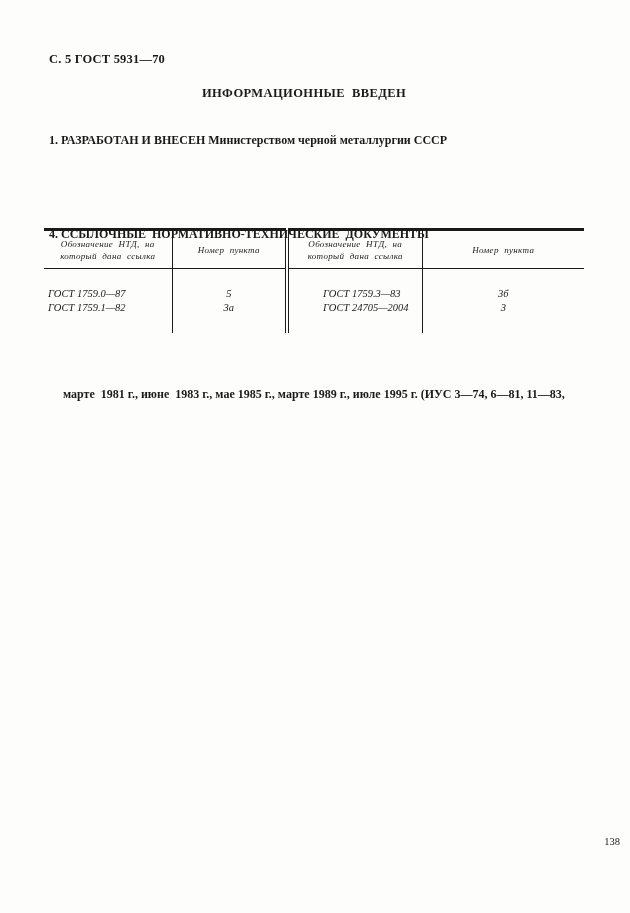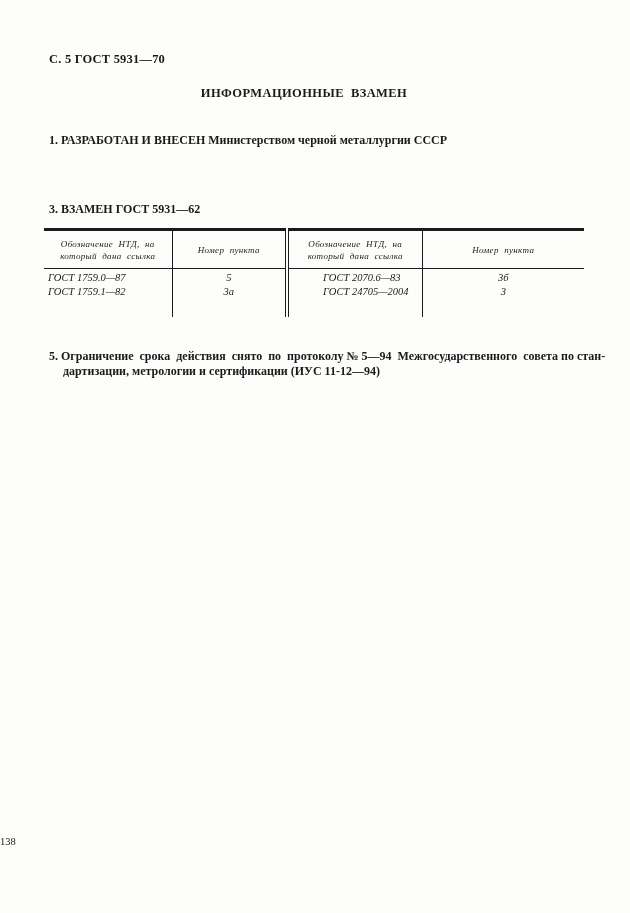--- a/index.html
+++ b/index.html
@@ -70,103 +70,101 @@
     vertical-align: middle;
     padding: 7px 14px 6px;
     border-bottom: 1px solid var(--ink);
   }
   .ref-table td {
     font-size: 10.5px;
     line-height: 14px;
     vertical-align: top;
     padding: 0 4px;
   }
-  .ref-table tr.first td { padding-top: 2px; margin-top: 45px; }
+  .ref-table tr.first td { padding-top: 18px; margin-top: 45px; }
   .ref-table td.left { text-align: left; }
   .ref-table td.ind { padding-left: 34px; }
   .ref-table td.center { text-align: center; }
   .ref-table .b1 { border-right: 1px solid var(--ink); }
   .ref-table .b2 { border-right: 4px double var(--ink); }
   .ref-table tr.spacer td { height: 18px; }
   .page-number {
     position: absolute;
     left: 0;
     top: 836px;
     width: 620px;
-    text-align: left;
+    text-align: right;
     font-size: 10.5px;
+    padding-left: 20px;
   }
   .pos-c1 { top: 113px; }
   .pos-c2 { top: 140px; }
   .pos-c3 { top: 182px; }
   .pos-c4 { top: 207px; }
   .pos-c5 { top: 329px; }
   .pos-c6 { top: 367px; }
 </style>
 </head>
 <body>
 
 <div class="page">
 
   <div class="doc-header">С. 5 ГОСТ 5931—70</div>
 
-  <div class="doc-title">ИНФОРМАЦИОННЫЕ  ВЗАМЕН</div>
+  <div class="doc-title">ИНФОРМАЦИОННЫЕ  ВВЕДЕН</div>
 
   <div class="clause pos-c1">
     <div class="line">1. РАЗРАБОТАН И ВНЕСЕН Министерством черной металлургии СССР</div>
   </div>
 
   <div class="clause pos-c2">
   </div>
 
-  <div class="clause pos-c3">
-    <div class="line">3. ВЗАМЕН ГОСТ 5931—62</div>
+
+  <div class="clause pos-c4">
+    <div class="line">4. ССЫЛОЧНЫЕ  НОРМАТИВНО-ТЕХНИЧЕСКИЕ  ДОКУМЕНТЫ</div>
   </div>
-
 
   <table class="ref-table">
     <colgroup>
         <col class="c1">
         <col class="c2">
         <col class="c3">
         <col class="c4">
       </colgroup>
     <thead>
       <tr>
         <th class="b1">Обозначение НТД, на который дана ссылка</th>
         <th class="b2">Номер пункта</th>
         <th class="b1">Обозначение НТД, на который дана ссылка</th>
         <th>Номер пункта</th>
       </tr>
     </thead>
     <tbody>
       <tr class="first">
         <td class="b1 left">ГОСТ 1759.0—87</td>
         <td class="b2 center">5</td>
-        <td class="b1 left ind">ГОСТ 2070.6—83</td>
+        <td class="b1 left ind">ГОСТ 1759.3—83</td>
         <td class="center">3б</td>
       </tr>
       <tr>
         <td class="b1 left">ГОСТ 1759.1—82</td>
         <td class="b2 center">3а</td>
         <td class="b1 left ind">ГОСТ 24705—2004</td>
         <td class="center">3</td>
       </tr>
       <tr class="spacer">
         <td class="b1"></td>
         <td class="b2"></td>
         <td class="b1"></td>
         <td></td>
       </tr>
     </tbody>
   </table>
 
-  <div class="clause pos-c5">
-    <div class="line">5. Ограничение  срока  действия  снято  по  протоколу № 5—94  Межгосударственного  совета по стан-</div>
-    <div class="line cont">дартизации, метрологии и сертификации (ИУС 11-12—94)</div>
-  </div>
 
   <div class="clause pos-c6">
+    <div class="line cont">марте  1981 г., июне  1983 г., мае 1985 г., марте 1989 г., июле 1995 г. (ИУС 3—74, 6—81, 11—83,</div>
   </div>
 
   <div class="page-number">138</div>
 
 </div>
 
 </body></html>

